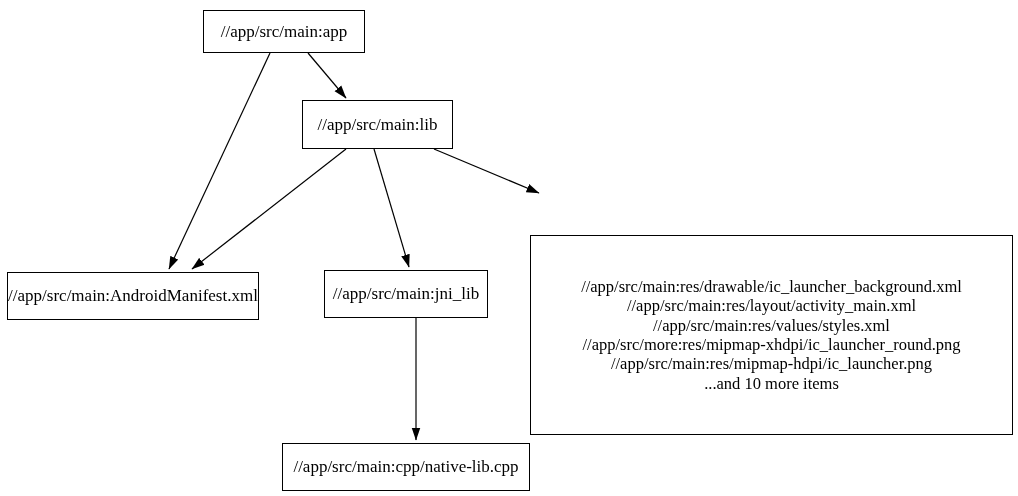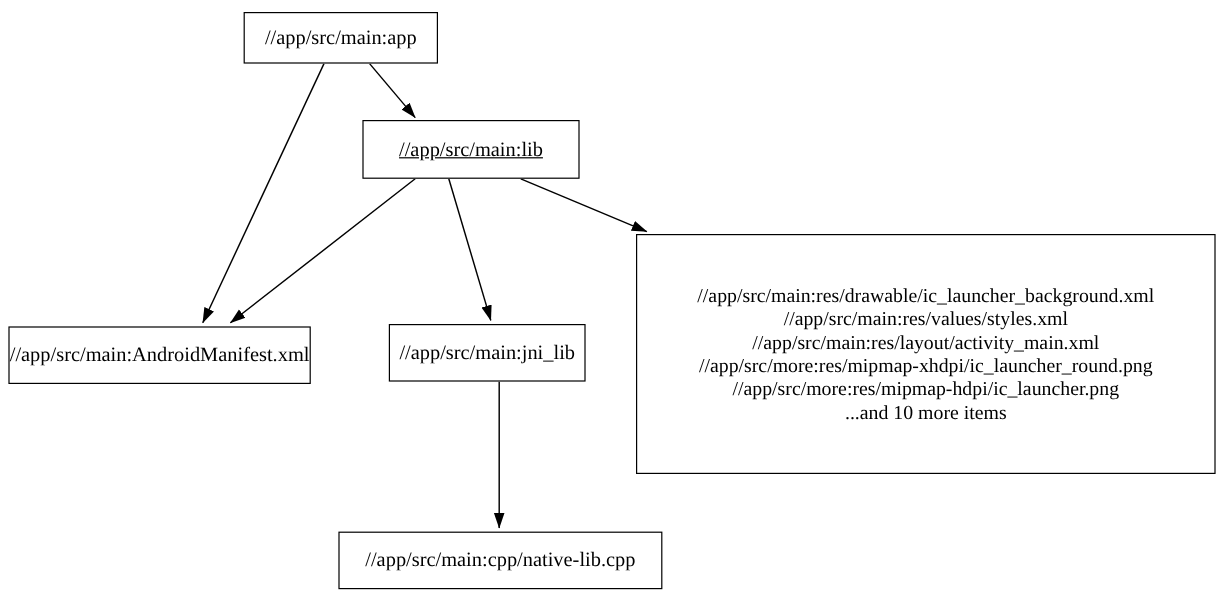--- a/index.html
+++ b/index.html
@@ -34,20 +34,21 @@
     justify-content: center;
     font-size: 17px;
     white-space: nowrap;
     text-align: center;
   }
   .node.multiline {
     flex-direction: column;
     justify-content: center;
     line-height: 19.4px;
     font-size: 16.5px;
+    margin-top: 40px;
   }
   .node.multiline .res-line {
     display: block;
   }
 </style>
 </head>
 <body>
 
 <div class="canvas">
 
@@ -62,38 +63,38 @@
     <line x1="346" y1="149" x2="192" y2="269" stroke="#000000" stroke-width="1.2" marker-end="url(#arrowhead)"></line>
     <line x1="374" y1="149" x2="409" y2="267" stroke="#000000" stroke-width="1.2" marker-end="url(#arrowhead)"></line>
     <line x1="434" y1="149" x2="539" y2="193" stroke="#000000" stroke-width="1.2" marker-end="url(#arrowhead)"></line>
     <line x1="416" y1="318" x2="416" y2="440" stroke="#000000" stroke-width="1.2" marker-end="url(#arrowhead)"></line>
   </svg>
 
   <div class="node" style="left:203px; top:10px; width:162px; height:43px;">
     <span>//app/src/main:app</span>
   </div>
 
-  <div class="node" style="left:302px; top:100px; width:181px; height:49px;text-decoration:underline;">
+  <div class="node" style="left:302px; top:100px; width:151px; height:49px;">
     <span>//app/src/main:lib</span>
   </div>
 
   <div class="node" style="left:7px; top:272px; width:252px; height:48px;">
     <span>//app/src/main:AndroidManifest.xml</span>
   </div>
 
   <div class="node" style="left:324px; top:270px; width:164px; height:48px;">
     <span>//app/src/main:jni_lib</span>
   </div>
 
   <div class="node multiline" style="left:530px; top:195px; width:483px; height:200px;">
     <span class="res-line">//app/src/main:res/drawable/ic_launcher_background.xml</span>
+    <span class="res-line">//app/src/main:res/layout/activity_main.xml</span>
     <span class="res-line">//app/src/main:res/values/styles.xml</span>
-    <span class="res-line">//app/src/main:res/layout/activity_main.xml</span>
     <span class="res-line">//app/src/more:res/mipmap-xhdpi/ic_launcher_round.png</span>
-    <span class="res-line">//app/src/more:res/mipmap-hdpi/ic_launcher.png</span>
+    <span class="res-line">//app/src/main:res/mipmap-hdpi/ic_launcher.png</span>
     <span class="res-line">...and 10 more items</span>
   </div>
 
-  <div class="node" style="left:282px; top:443px; width:270px; height:48px;">
+  <div class="node" style="left:282px; top:443px; width:248px; height:48px;">
     <span>//app/src/main:cpp/native-lib.cpp</span>
   </div>
 
 </div>
 
 </body></html>

